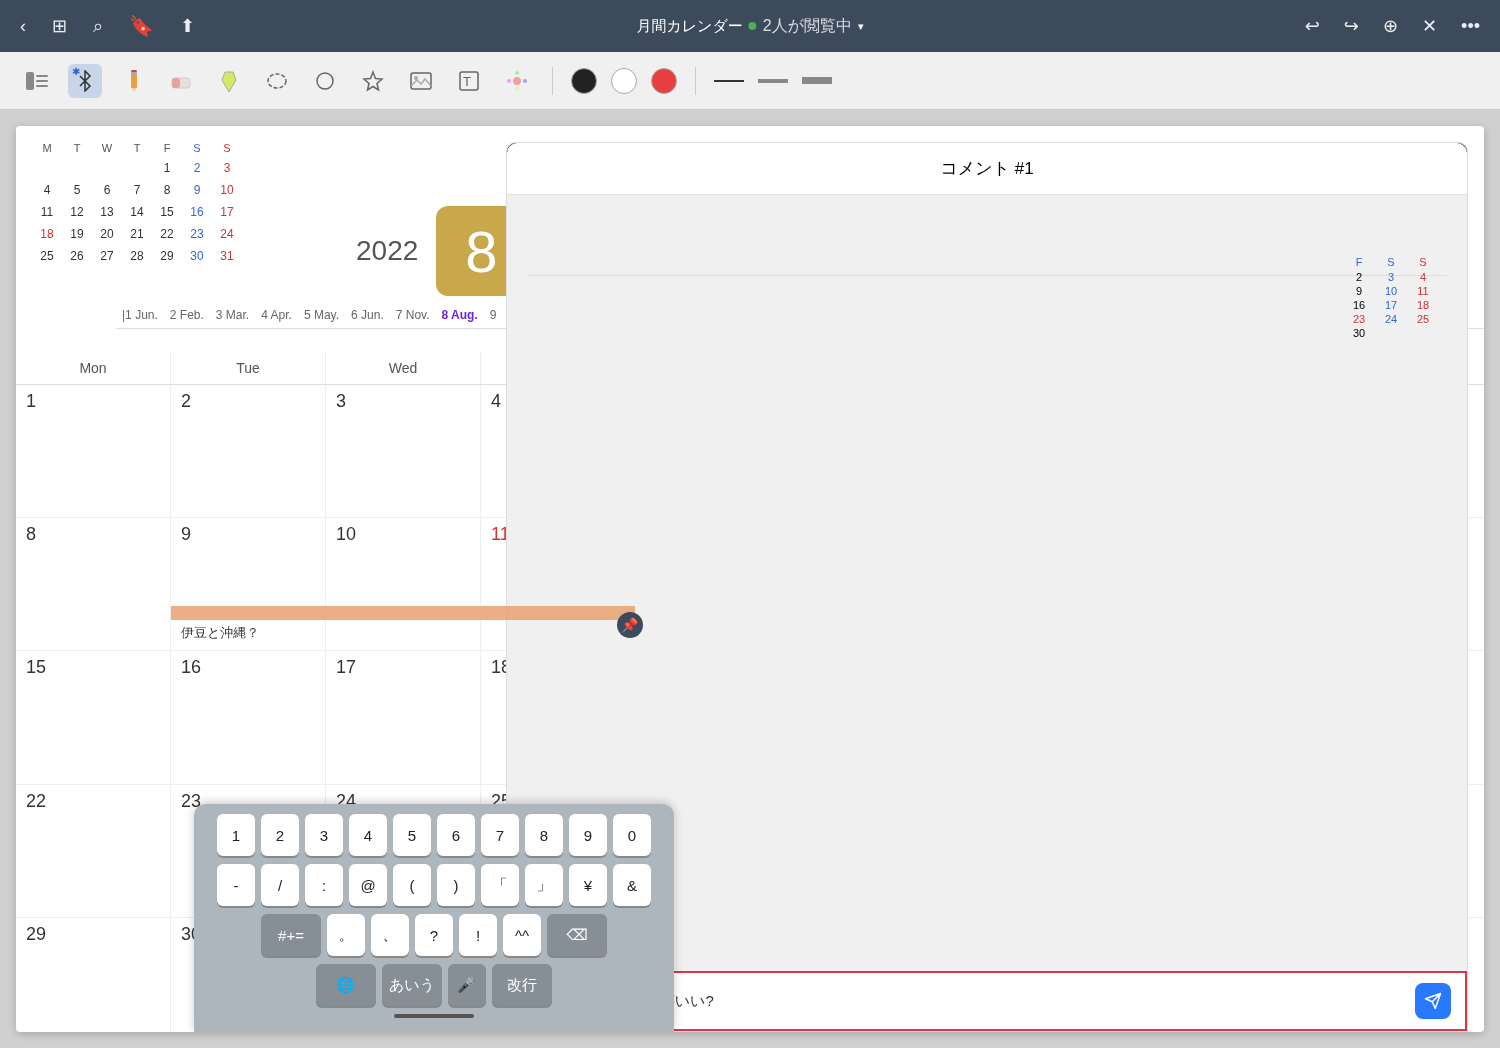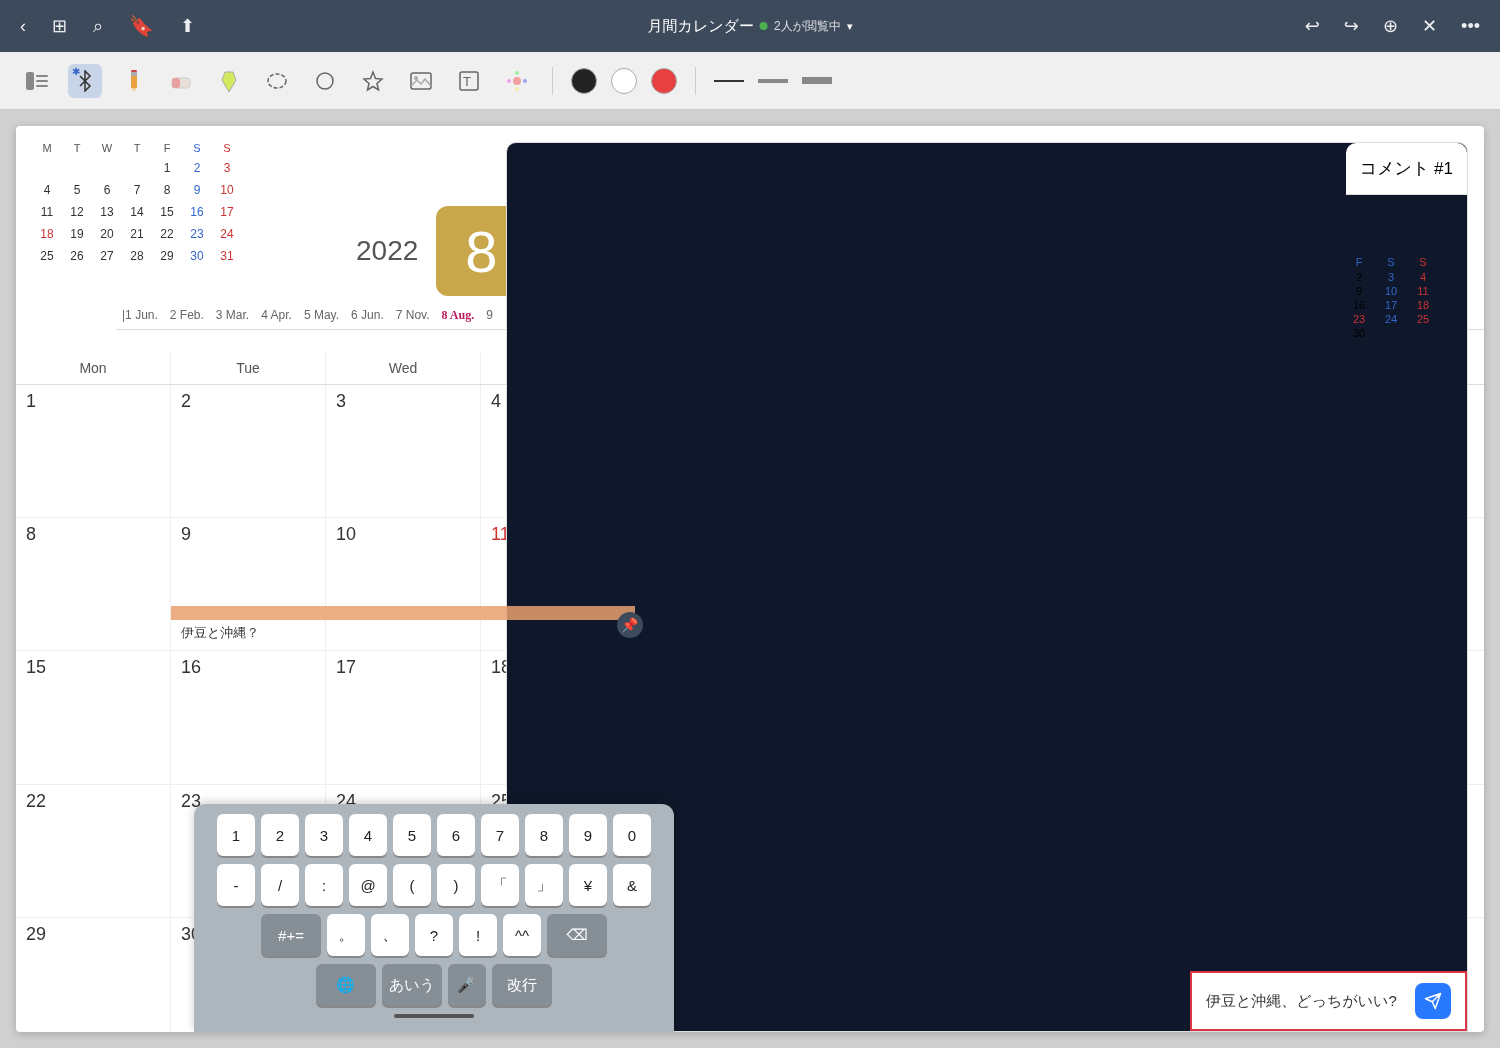--- a/index.html
+++ b/index.html
@@ -206,23 +206,22 @@
       font-size: 12px;
       color: #666;
       border-bottom: 1px solid #ddd;
       padding-bottom: 4px;
     }
     .month-nav-item {
       padding: 2px 6px;
       color: #666;
     }
     .month-nav-item.current {
-      color: #be185d;
+      color: #6d28d9;
       font-weight: bold;
-      font-family: Liberation Serif, serif;
     }
 
     
     .calendar-grid {
       position: absolute;
       top: 200px;
       left: 0;
       right: 0;
       bottom: 0;
     }
@@ -344,21 +343,21 @@
     <button class="icon-btn">‹</button>
     <button class="icon-btn">⊞</button>
     <button class="icon-btn">⌕</button>
     <button class="icon-btn" style="color:#e84040; font-size:20px;">🔖</button>
     <button class="icon-btn">⬆</button>
   </div>
   <div class="top-bar-center">
     <div class="top-bar-title">
       <span>月間カレンダー</span>
       <span class="green-dot"></span>
-      <span style="font-size:12px; opacity:0.8;">2人が閲覧中</span>
+      <span style="font-size:16px; opacity:0.8;">2人が閲覧中</span>
       <span style="font-size:11px;">▾</span>
     </div>
   </div>
   <div class="top-bar-right">
     <button class="icon-btn">↩</button>
     <button class="icon-btn">↪</button>
     <button class="icon-btn">⊕</button>
     <button class="icon-btn">✕</button>
     <button class="icon-btn">•••</button>
   </div>
@@ -651,21 +650,21 @@
             <span class="cal-cell-num">31</span>
           </div>
           <div class="cal-cell"></div>
           <div class="cal-cell"></div>
           <div class="cal-cell"></div>
           <div class="cal-cell cal-cell-sun"></div>
         </div>
       </div>
     </div>
 
-    <div style="position:absolute; top:16px; left:490px; right:16px; bottom:0; background:#0f172a; border-radius:10px 10px 0 0; border:1px solid #ddd; display:flex; flex-direction:column;align-items:flex-end;">
+    <div style="position:absolute; top:16px; left:490px; right:16px; bottom:0; background:#0f172a; border-radius:10px 10px 0 0; border:1px solid #ddd; display:flex; flex-direction:column;">
       <div style="background:white; padding:14px; text-align:center; font-size:17px; font-weight:500; border-bottom:1px solid #e0e0e0; border-radius:10px 10px 0 0;">
         <span>コメント #1</span>
       </div>
       <div style="flex:1; background:#f0f0f0; position:relative;">
         <div style="position:absolute; top:80px; left:20px; right:20px; height:1px; background:#ddd;"></div>
       </div>
 
 
       <div style="padding:10px 14px; background:white; border-top:1px solid #e0e0e0; border:2px solid #dc3545; display:flex; align-items:center; gap:10px; margin:0;">
         <input type="text" style="flex: 1 1 0%; border: none; outline: none; font-size: 15px; color: rgb(51, 51, 51); background: transparent;" value="伊豆と沖縄、どっちがいい?">

